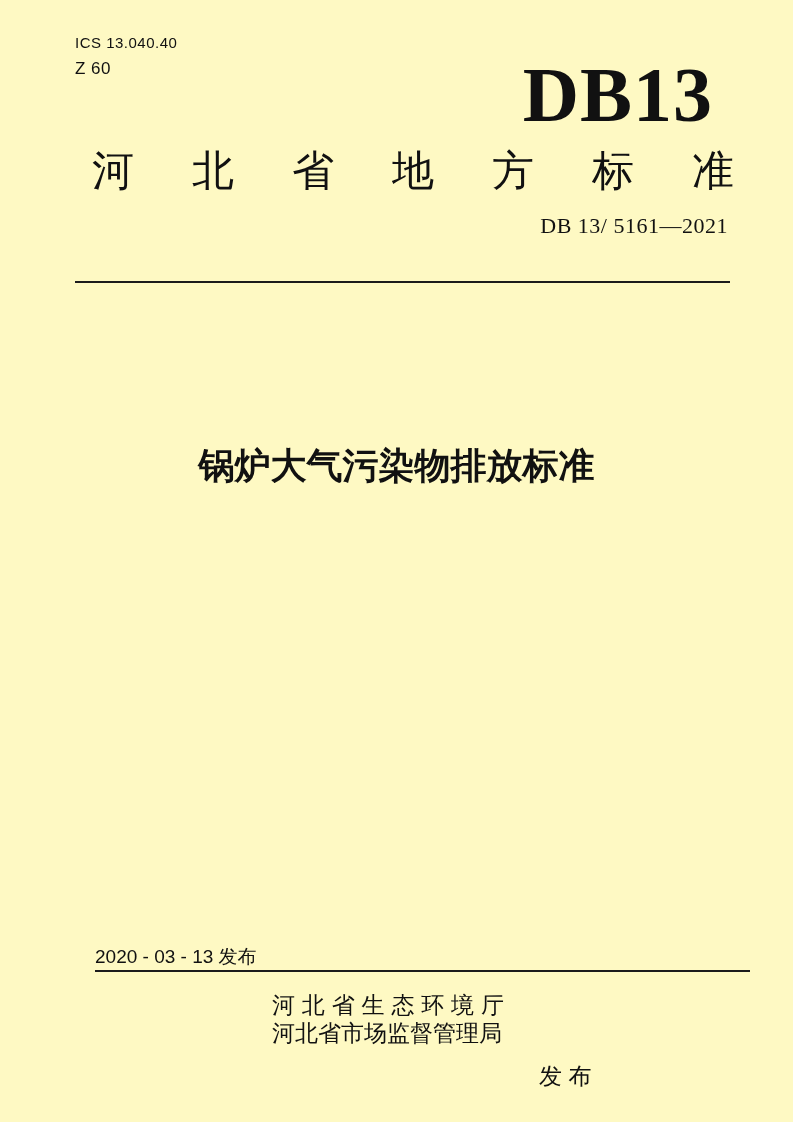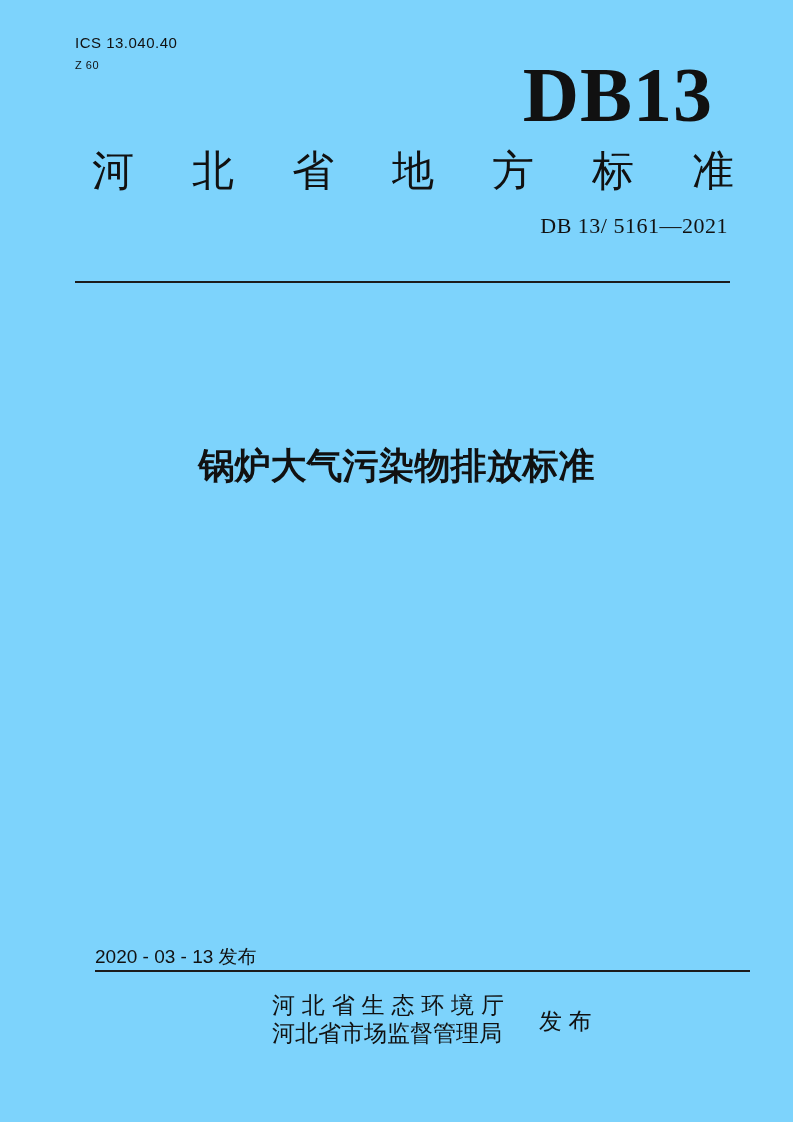--- a/index.html
+++ b/index.html
@@ -1,38 +1,38 @@
 <!DOCTYPE html>
 <html><head>
 <meta charset="utf-8">
 <style>
   * { margin: 0; padding: 0; box-sizing: border-box; }
   html, body { background: #ffffff; }
   .page {
     position: relative;
     width: 793px;
     height: 1122px;
-    background: #7dd3fc;
+    background: #fef9c3;
     color: #111111;
     font-family: "Liberation Sans", sans-serif;
     overflow: hidden;
   }
   .ics-code {
     position: absolute;
     left: 75px;
     top: 34px;
     font-size: 15px;
     letter-spacing: 0.5px;
     white-space: nowrap;
   }
   .class-code {
     position: absolute;
     left: 75px;
     top: 59px;
-    font-size: 11px;
+    font-size: 17px;
     letter-spacing: 0.5px;
     white-space: nowrap;
   }
   .db-logo {
     position: absolute;
     right: 80px;
     top: 56px;
     font-family: "Liberation Serif", serif;
     font-weight: bold;
     font-size: 78px;
@@ -110,21 +110,21 @@
     line-height: 28px;
     font-weight: 500;
   }
   .issuer-line2 {
     white-space: nowrap;
     letter-spacing: 0;
   }
   .publish-label {
     position: absolute;
     left: 539px;
-    top: 1006px;
+    top: 1061px;
     font-size: 23px;
     font-weight: 500;
     white-space: pre;
   }
 </style>
 </head>
 <body>
 
 <div class="page">
 

